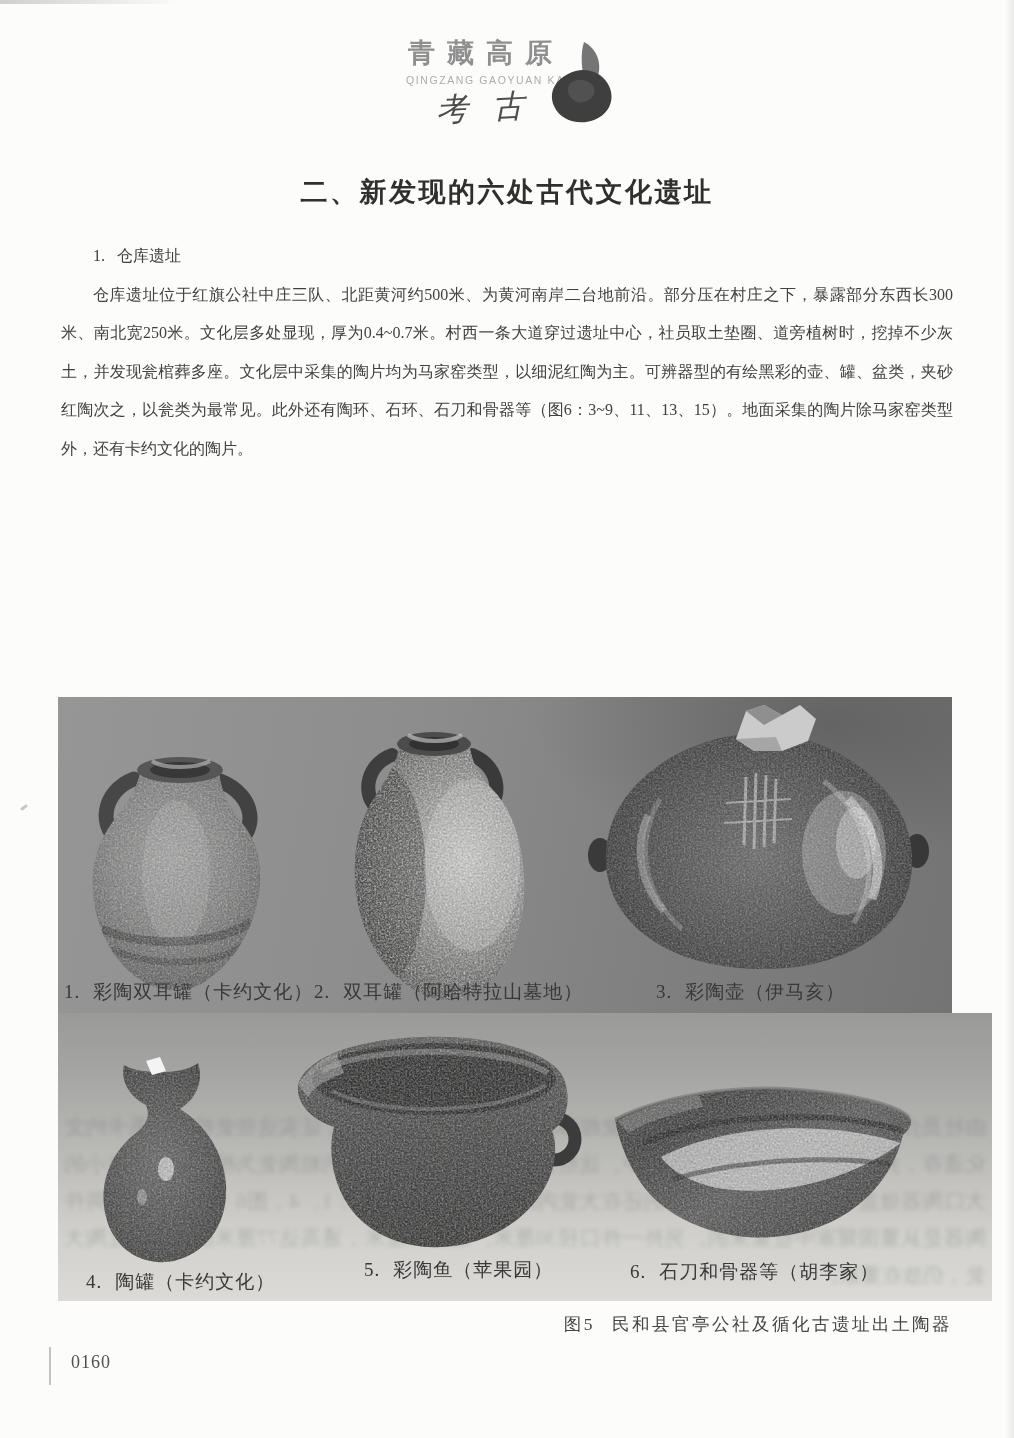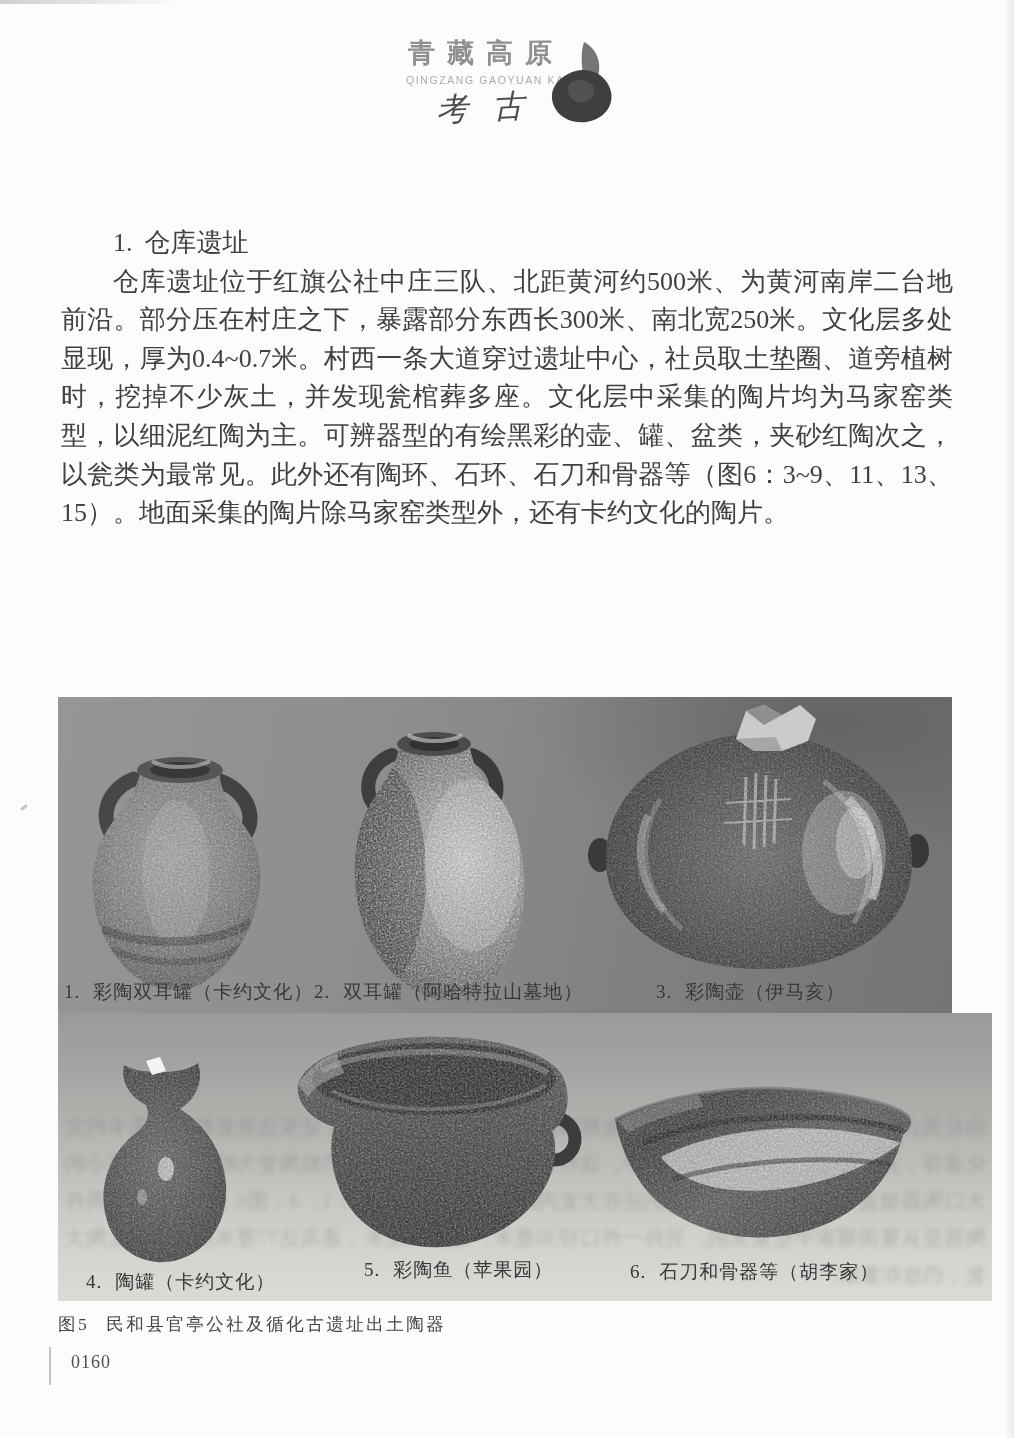--- a/index.html
+++ b/index.html
@@ -21,22 +21,22 @@
   .brand-kao{position:absolute;top:86px;left:436px;font-size:32px;letter-spacing:24px;color:#4d4d4d;
     font-style:italic;transform:rotate(-3deg);}
   .brand-blob{position:absolute;top:40px;left:538px;}
 
   
   .doc-title{position:absolute;top:156px;left:0;width:100%;text-align:center;
     font-family:"Liberation Sans","DejaVu Sans",sans-serif;font-weight:700;
     font-size:27px;letter-spacing:2.5px;color:#2f2f2f;}
 
   
-  .article{position:absolute;top:224px;left:61px;width:892px;
-    font-size:26px;line-height:38.6px;text-align:justify;color:#414141;}
+  .article{position:absolute;top:237px;left:61px;width:892px;
+    font-size:16px;line-height:38.6px;text-align:justify;color:#414141;}
   .article p{margin:0;text-indent:2em;}
   .section-heading{text-indent:2em;}
   .section-heading .num{margin-right:12px;}
 
   
   .collage{position:absolute;top:697px;left:58px;width:894px;}
   .strip{position:relative;width:894px;overflow:hidden;}
   .strip-1{height:316px;
     background:
       radial-gradient(ellipse 420px 200px at 86% 8%,rgba(40,40,40,.28),rgba(0,0,0,0) 70%),
@@ -44,21 +44,21 @@
   .strip-2{height:288px;
     background:
       linear-gradient(180deg,#9a9a99 0%,#a3a3a1 18%,#b3b3b0 40%,#c6c5c2 62%,#d3d2ce 80%,#dbdad6 100%); padding-left: 40px;}
   .vessel{position:absolute;}
   .photo-caption{position:absolute;font-size:19px;color:#383838;white-space:nowrap;letter-spacing:1px;}
   .photo-caption .num{margin-right:13px;}
   .ghost{position:absolute;left:6px;right:6px;top:96px;height:186px;overflow:hidden;
     font-size:21px;line-height:37px;text-align:justify;color:#55605b;
     filter:blur(2.3px);opacity:.26;transform:scaleX(-1);pointer-events:none;}
 
-  .fig-caption{width:894px;margin-top:11px;text-align:left;font-size:17.5px;
+  .fig-caption{width:894px;margin-top:11px;text-align:right;font-size:17.5px;
     letter-spacing:2.5px;color:#454545;}
   .fig-caption .num{margin-right:17px;}
 
   
   .folio{position:absolute;left:49px;top:1347px;border-left:2px solid #c3c3c3;
     padding:5px 0 12px 20px;font-size:18px;color:#4f4f4f;letter-spacing:1px;}
   .artifact-dash{position:absolute;left:20px;top:806px;width:8px;height:3px;
     background:#c6c6c6;transform:rotate(-35deg);border-radius:2px;}
 </style>
 </head>
@@ -81,20 +81,21 @@
 
   <div class="brand-cn">青藏高原</div>
   <div class="brand-pinyin">QINGZANG GAOYUAN KAOGU</div>
   <div class="brand-kao">考古</div>
   <svg class="brand-blob" width="88" height="88" viewBox="0 0 88 88">
     <path d="M46,2 C58,8 64,22 60,36 C56,40 50,42 46,40 C44,30 42,14 46,2 Z" fill="#5d5d5d" opacity="0.85"></path>
     <path d="M30,34 C44,26 62,30 70,44 C78,58 72,74 56,80 C40,86 22,80 16,66 C10,52 18,40 30,34 Z" fill="#3f3f3f"></path>
     <path d="M34,42 C42,38 52,40 56,48 C58,54 54,60 46,62 C38,64 30,58 30,50 C30,46 31,44 34,42 Z" fill="#5a5a5a" opacity="0.7"></path>
   </svg>
 
+  <h1 class="doc-title">二、新发现的六处古代文化遗址</h1>
 
   <div class="article">
     <div class="section-heading">
       <span class="num">1.</span><span>仓库遗址</span>
     </div>
     <p>仓库遗址位于红旗公社中庄三队、北距黄河约500米、为黄河南岸二台地前沿。部分压在村庄之下，暴露部分东西长300米、南北宽250米。文化层多处显现，厚为0.4~0.7米。村西一条大道穿过遗址中心，社员取土垫圈、道旁植树时，挖掉不少灰土，并发现瓮棺葬多座。文化层中采集的陶片均为马家窑类型，以细泥红陶为主。可辨器型的有绘黑彩的壶、罐、盆类，夹砂红陶次之，以瓮类为最常见。此外还有陶环、石环、石刀和骨器等（图6：3~9、11、13、15）。地面采集的陶片除马家窑类型外，还有卡约文化的陶片。</p>
   </div>
 
   <div class="collage">
 

